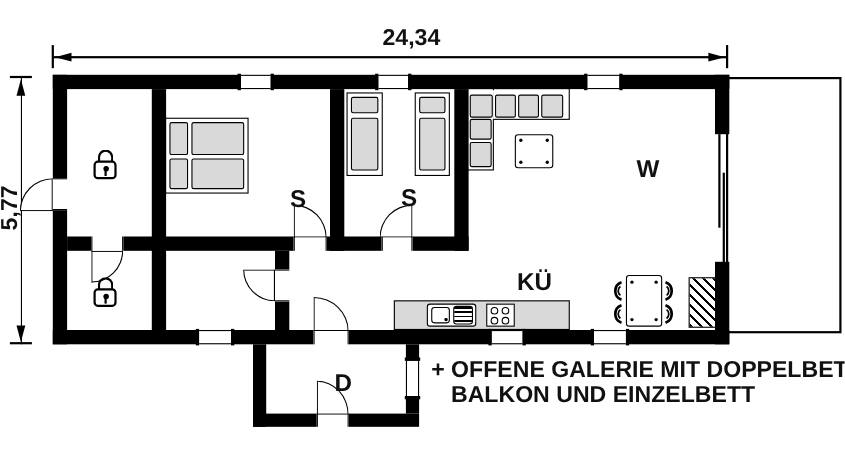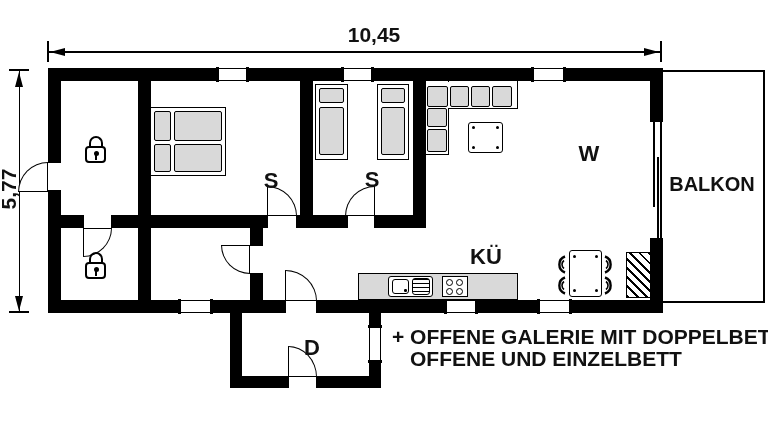--- a/index.html
+++ b/index.html
@@ -44,31 +44,30 @@
 </head>
 <body>
 
 <div id="plan">
 
   <div class="dline" style="left:48px;top:51px;width:613px;height:1.5px"></div>
   <div class="dline" style="left:47px;top:41px;width:2px;height:21px"></div>
   <div class="dline" style="left:660px;top:41px;width:2px;height:21px"></div>
   <div class="tri" style="left:50px;top:47.5px;border-top:4.5px solid transparent;border-bottom:4.5px solid transparent;border-right:15px solid #000"></div>
   <div class="tri" style="left:644px;top:47.5px;border-top:4.5px solid transparent;border-bottom:4.5px solid transparent;border-left:15px solid #000"></div>
-  <div class="lbl" style="left:374px;top:35px;font-size:21px">10,45</div>
+  <div class="lbl" style="left:374px;top:35px;font-size:21px">24,34</div>
 
   <div class="dline" style="left:18.5px;top:70px;width:1.5px;height:243px"></div>
   <div class="dline" style="left:9px;top:69px;width:20px;height:2px"></div>
   <div class="dline" style="left:9px;top:311px;width:20px;height:2px"></div>
   <div class="tri" style="left:14.5px;top:72px;border-left:4.5px solid transparent;border-right:4.5px solid transparent;border-bottom:15px solid #000"></div>
   <div class="tri" style="left:14.5px;top:296px;border-left:4.5px solid transparent;border-right:4.5px solid transparent;border-top:15px solid #000"></div>
   <div class="lbl" style="left:9px;top:189px;font-size:21px;transform:translate(-50%,-50%) rotate(-90deg)">5,77</div>
 
   <div class="abs" style="left:660px;top:70px;width:105px;height:233px;border:2px solid #000"></div>
-  <div class="lbl" style="left:712px;top:184px;font-size:20px">BALKON</div>
 
   <div class="out" style="left:150px;top:107px;width:76px;height:69px"></div>
   <div class="furn" style="left:154px;top:111px;width:17px;height:30px"></div>
   <div class="furn" style="left:174px;top:111px;width:48px;height:30px"></div>
   <div class="furn" style="left:154px;top:144px;width:17px;height:28px"></div>
   <div class="furn" style="left:174px;top:144px;width:48px;height:28px"></div>
 
   <div class="out" style="left:315px;top:84px;width:33px;height:76px"></div>
   <div class="furn" style="left:319px;top:88px;width:25px;height:15px"></div>
   <div class="furn" style="left:319px;top:107px;width:25px;height:48px"></div>
@@ -215,15 +214,15 @@
     <div class="stem"></div>
   </div>
 
   <div class="lbl" style="left:271px;top:181px">S</div>
   <div class="lbl" style="left:372px;top:180px">S</div>
   <div class="lbl" style="left:589px;top:154px">W</div>
   <div class="lbl" style="left:486px;top:257px">KÜ</div>
   <div class="lbl" style="left:312px;top:348px">D</div>
 
   <div class="note" style="left:392px;top:326px">+ OFFENE GALERIE MIT DOPPELBETT-</div>
-  <div class="note" style="left:410px;top:348px">OFFENE UND EINZELBETT</div>
+  <div class="note" style="left:410px;top:348px">BALKON UND EINZELBETT</div>
 
 </div>
 
 </body></html>

